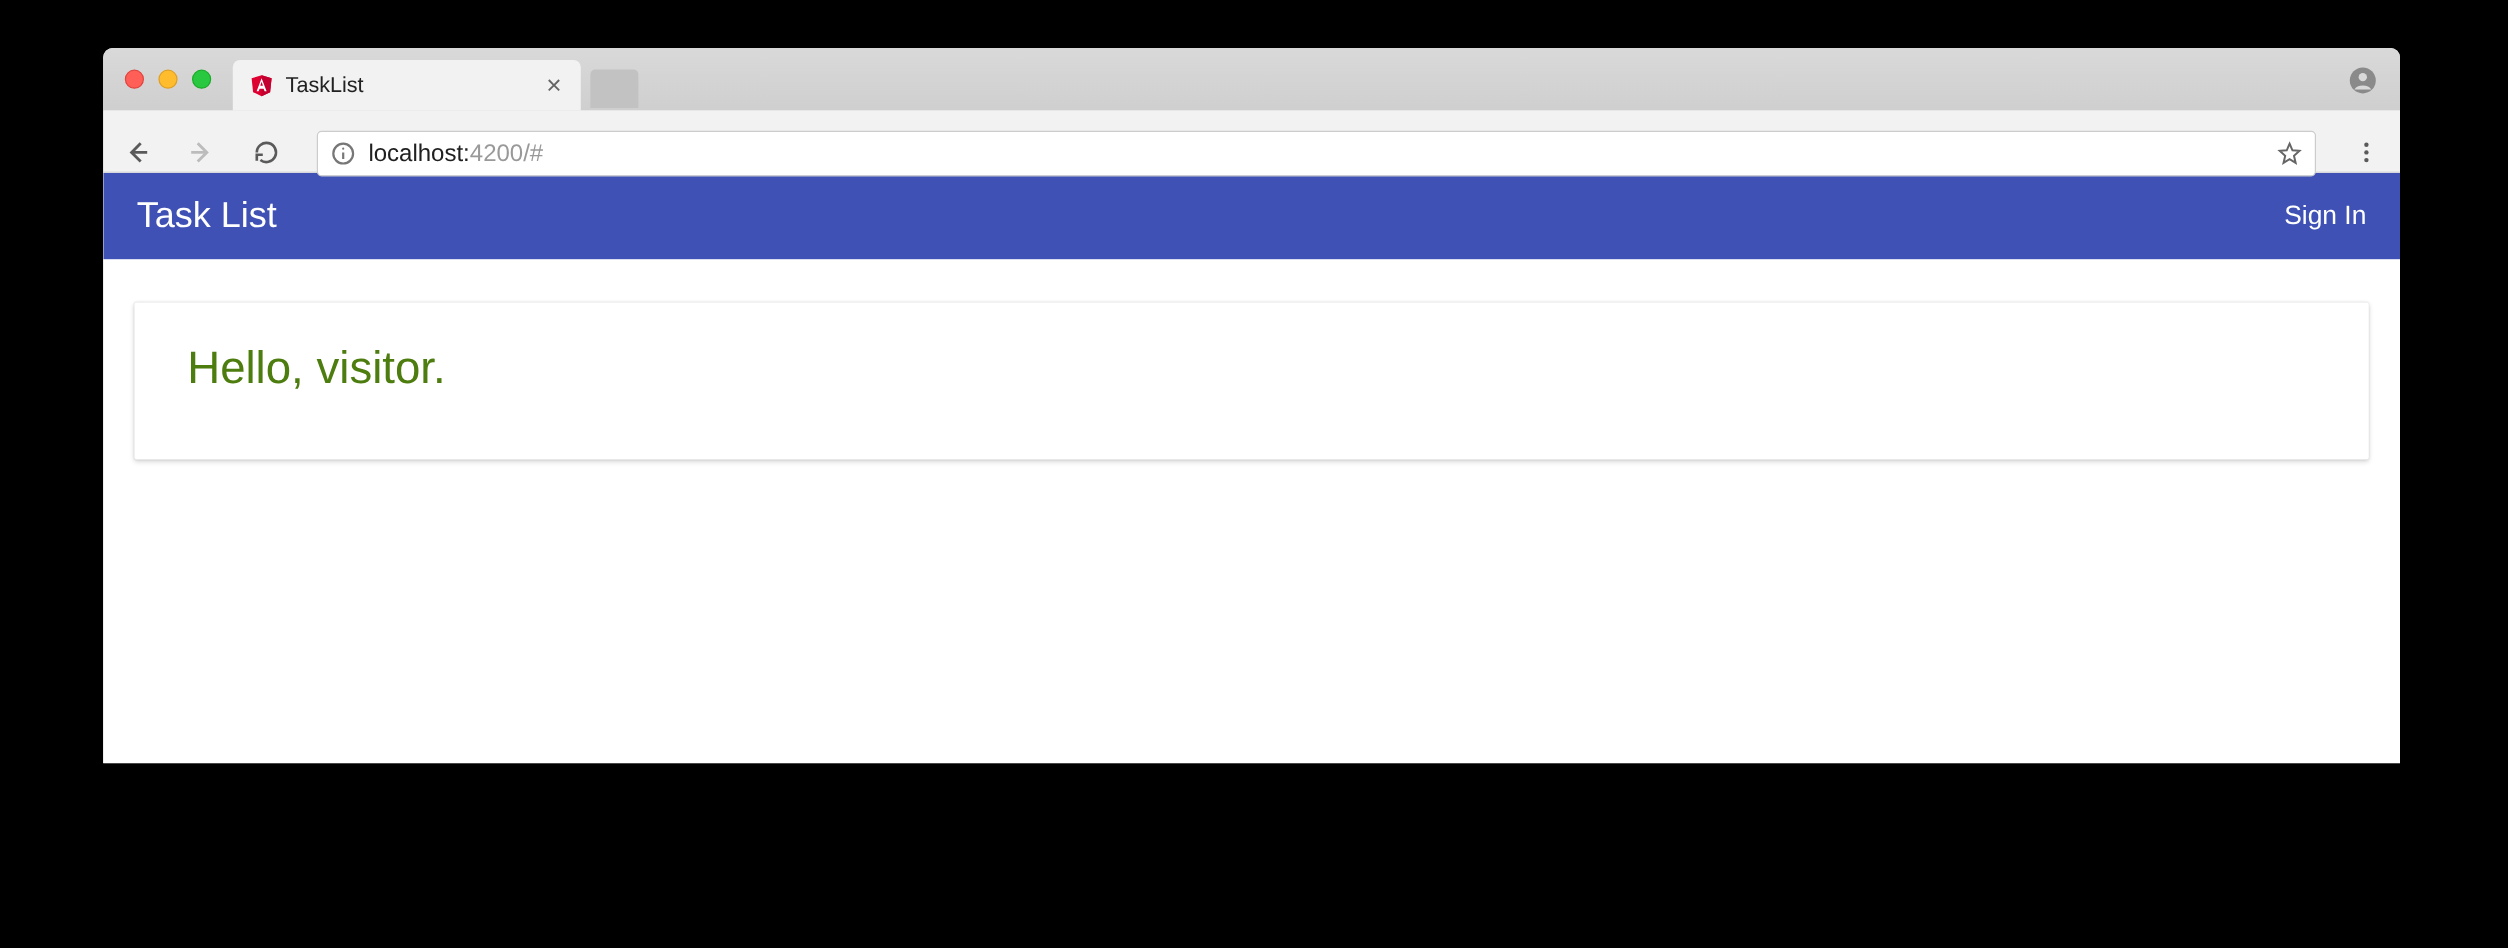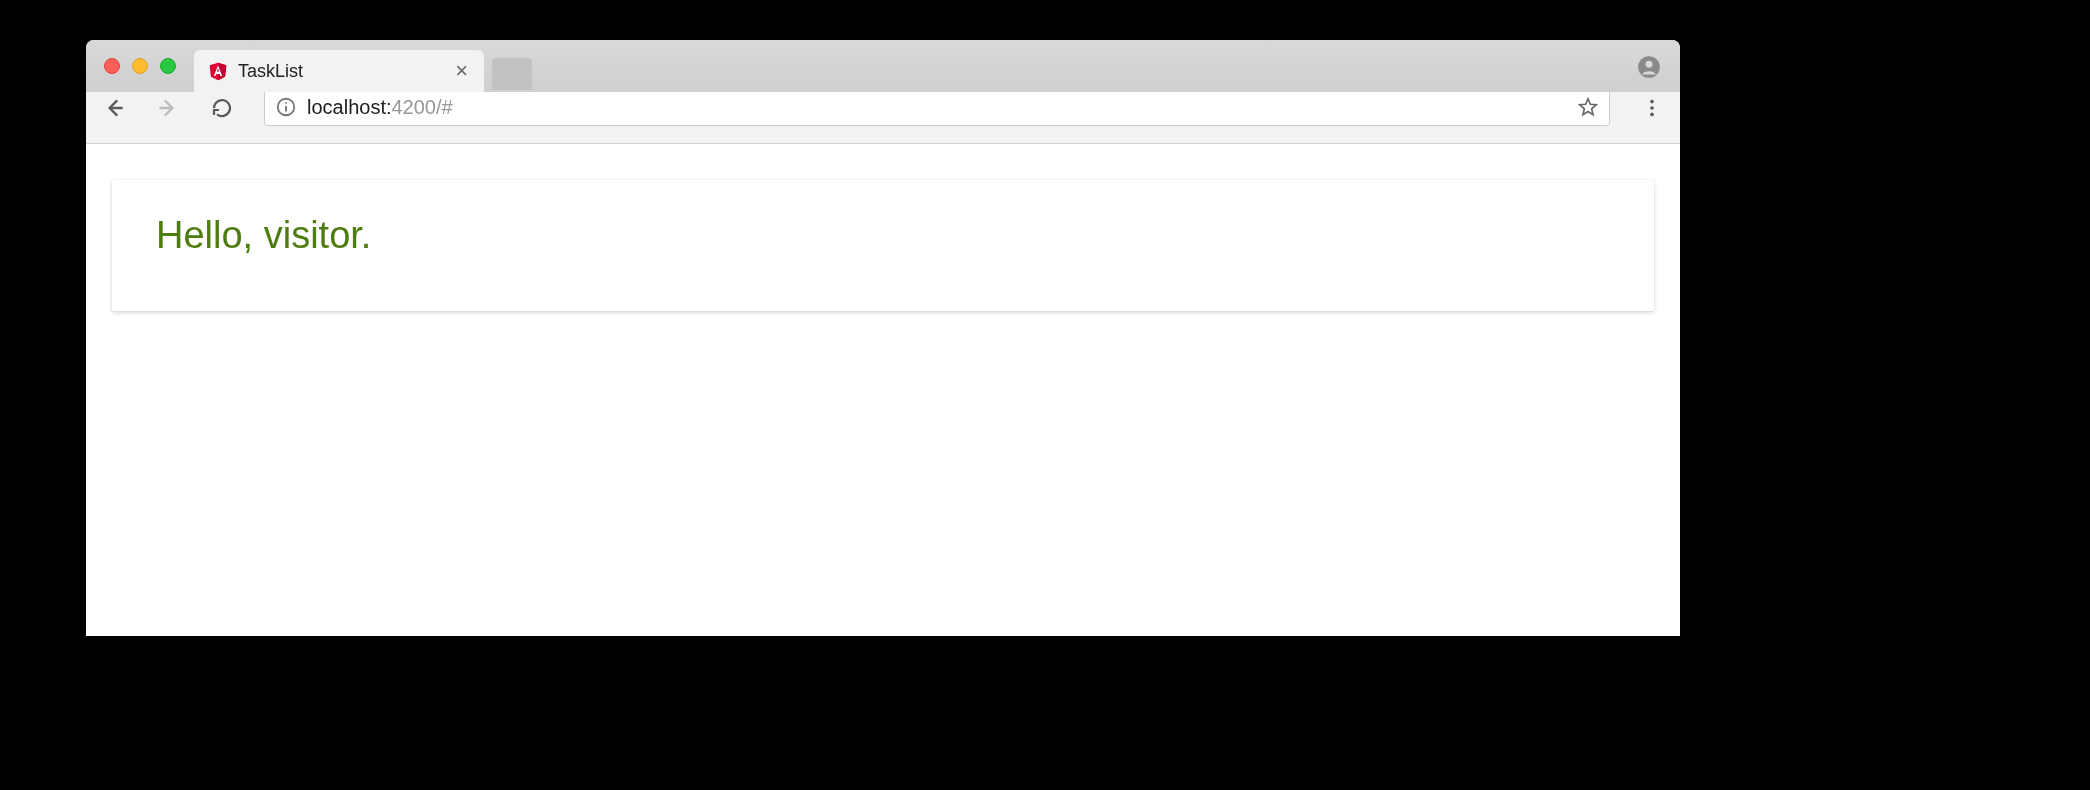--- a/index.html
+++ b/index.html
@@ -7,21 +7,21 @@
       background: #000;
       font-family: -apple-system, BlinkMacSystemFont, "Helvetica Neue", Arial, sans-serif;
       width: 2090px;
       height: 790px;
       position: relative;
     }
     .browser-window {
       position: absolute;
       left: 86px;
       top: 40px;
-      width: 1594px;
+      width: 1914px;
       height: 596px;
       background: #fff;
       border-radius: 8px 8px 0 0;
       box-shadow: 0 10px 40px rgba(0,0,0,0.5);
       overflow: hidden;
     }
     .tab-bar {
       height: 52px;
       background: linear-gradient(#d9d9d9, #cfcfcf);
       display: flex;
@@ -80,21 +80,21 @@
     .tab-bar .account-icon {
       position: absolute;
       right: 18px;
       top: 14px;
       color: #555;
     }
     .toolbar {
       height: 52px;
       background: #f2f2f2;
       display: flex;
-      align-items: flex-end;
+      align-items: flex-start;
       padding: 17px 10px;
       gap: 18px;
       border-bottom: 1px solid #d3d3d3;
     }
     .nav-btn {
       width: 36px;
       height: 36px;
       display: flex;
       align-items: center;
       justify-content: center;
@@ -247,18 +247,22 @@
     <div class="menu-btn">
       <svg viewBox="0 0 24 24" width="22" height="22" fill="currentColor">
         <circle cx="12" cy="5" r="2"></circle>
         <circle cx="12" cy="12" r="2"></circle>
         <circle cx="12" cy="19" r="2"></circle>
       </svg>
     </div>
   </div>
 
   <div class="viewport">
+    <div class="app-header">
+      <div class="app-title">Task List</div>
+      <div class="signin">Sign In</div>
+    </div>
     <div class="card">
       <h1>Hello, visitor.</h1>
     </div>
   </div>
 
 </div>
 
 </body></html>

